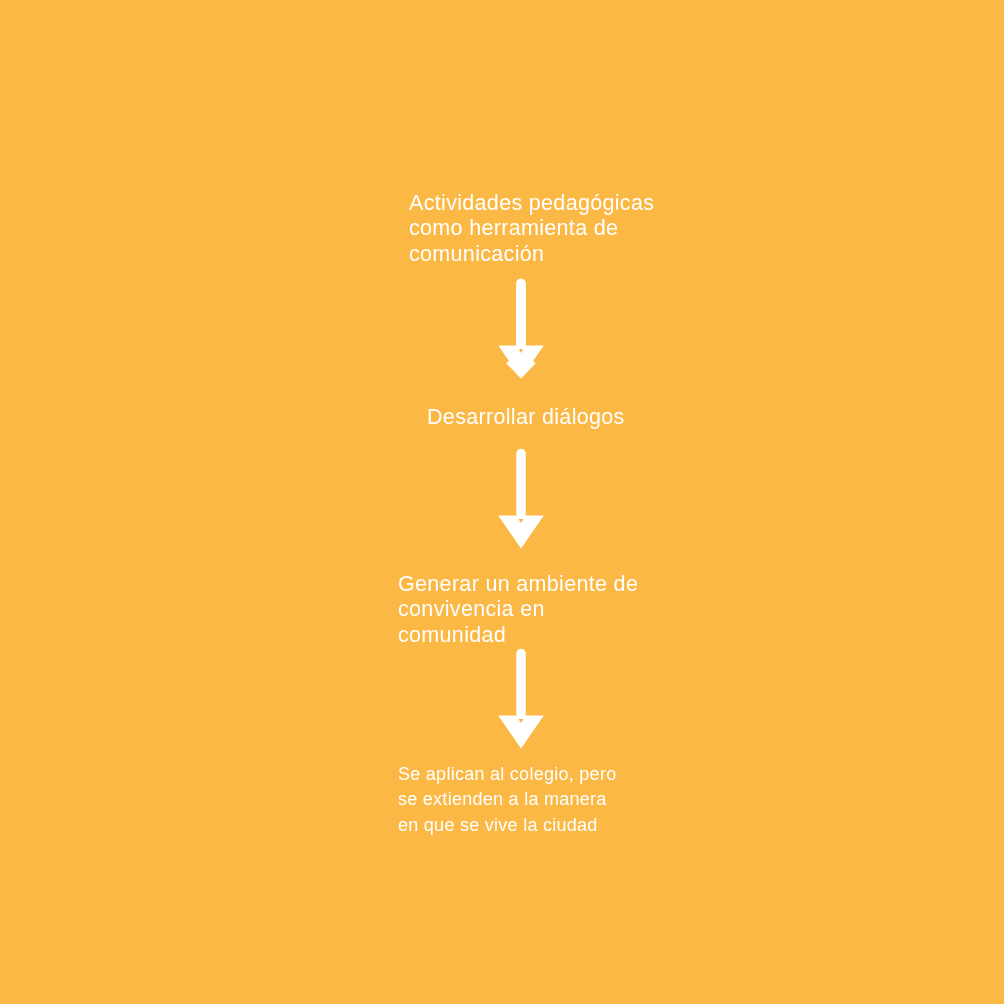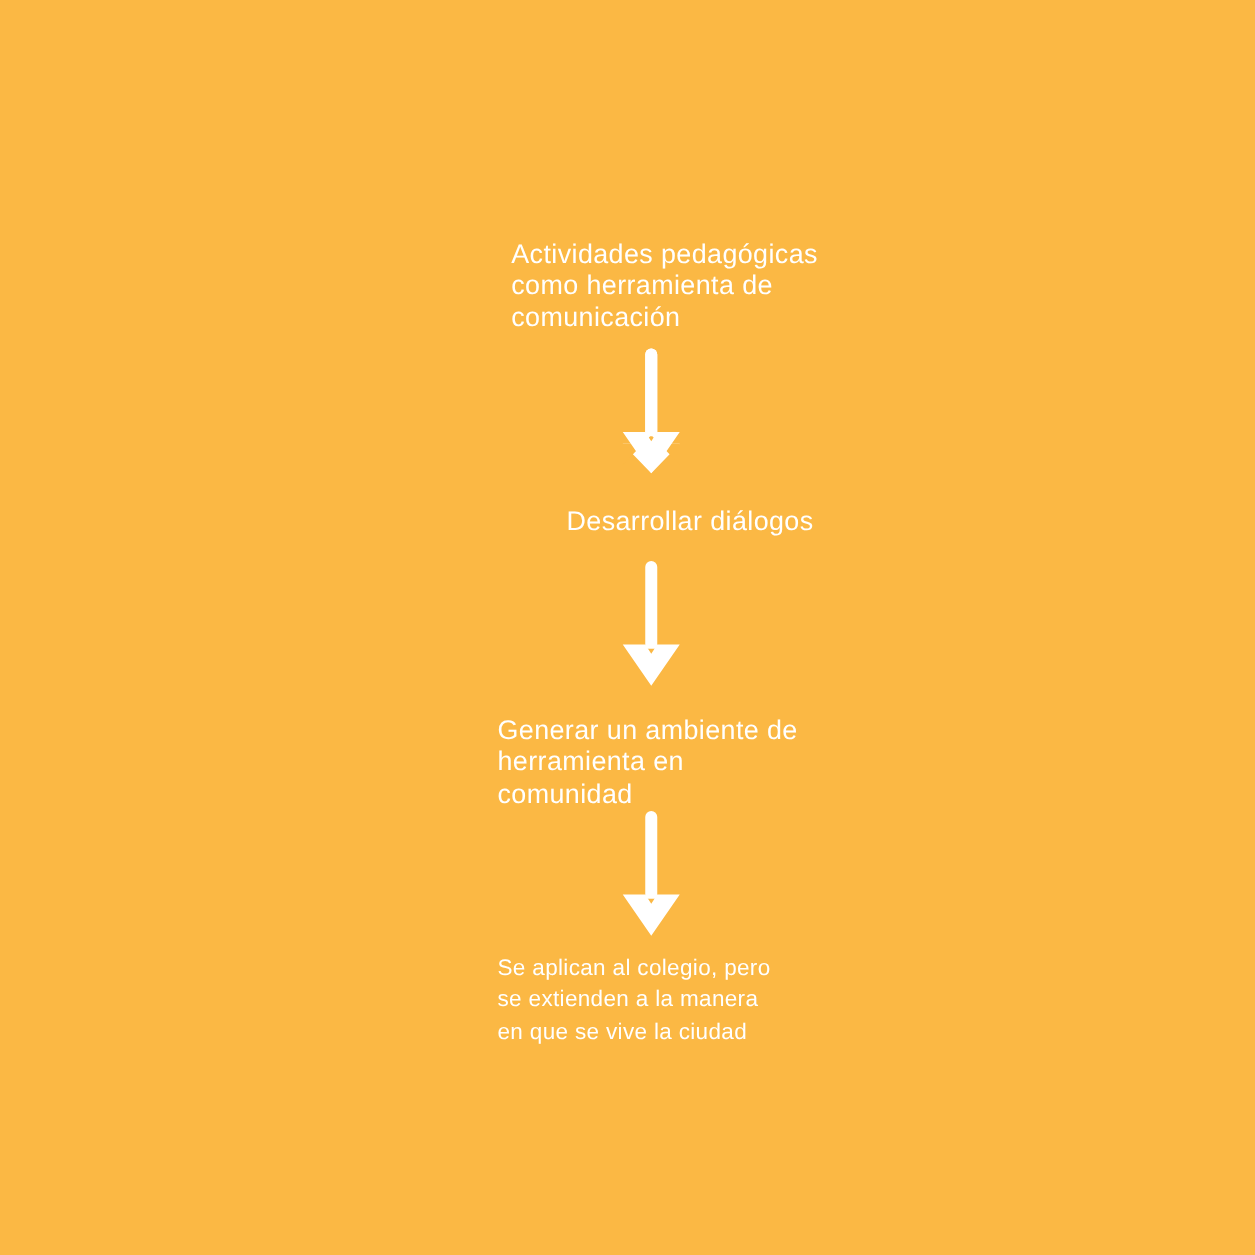--- a/index.html
+++ b/index.html
@@ -55,21 +55,20 @@
     line-height: 25.4px;
   }
 
   .step-2 {
     position: absolute;
     left: 427px;
     top: 405px;
     width: 250px;
     font-size: 21.5px;
     line-height: 25.4px;
-    text-align: center;
   }
 
   .step-3 {
     position: absolute;
     left: 398px;
     top: 572px;
     width: 260px;
     font-size: 21.5px;
     line-height: 25.4px;
   }
@@ -139,21 +138,21 @@
         <path d="M 23.2 6.6
                  A 4.8 4.8 0 0 1 32.8 6.6
                  L 32.8 72.0
                  L 23.2 72.0
                  Z" fill="#ffffff"></path>
         <path d="M 5.2 68.5 L 23.2 68.5 L 28.0 76.0 L 32.8 68.5 L 50.8 68.5 L 28.0 101.5 Z" fill="#ffffff"></path>
       </svg>
     </div>
 
     <p class="step-text step-3">Generar un ambiente de
-herramienta en comunidad</p>
+convivencia en comunidad</p>
 
     <div class="arrow arrow-3">
       <svg viewBox="0 0 56 112" xmlns="http://www.w3.org/2000/svg" aria-hidden="true">
         <path d="M 23.2 6.6
                  A 4.8 4.8 0 0 1 32.8 6.6
                  L 32.8 72.0
                  L 23.2 72.0
                  Z" fill="#ffffff"></path>
         <path d="M 5.2 68.5 L 23.2 68.5 L 28.0 76.0 L 32.8 68.5 L 50.8 68.5 L 28.0 101.5 Z" fill="#ffffff"></path>
       </svg>

